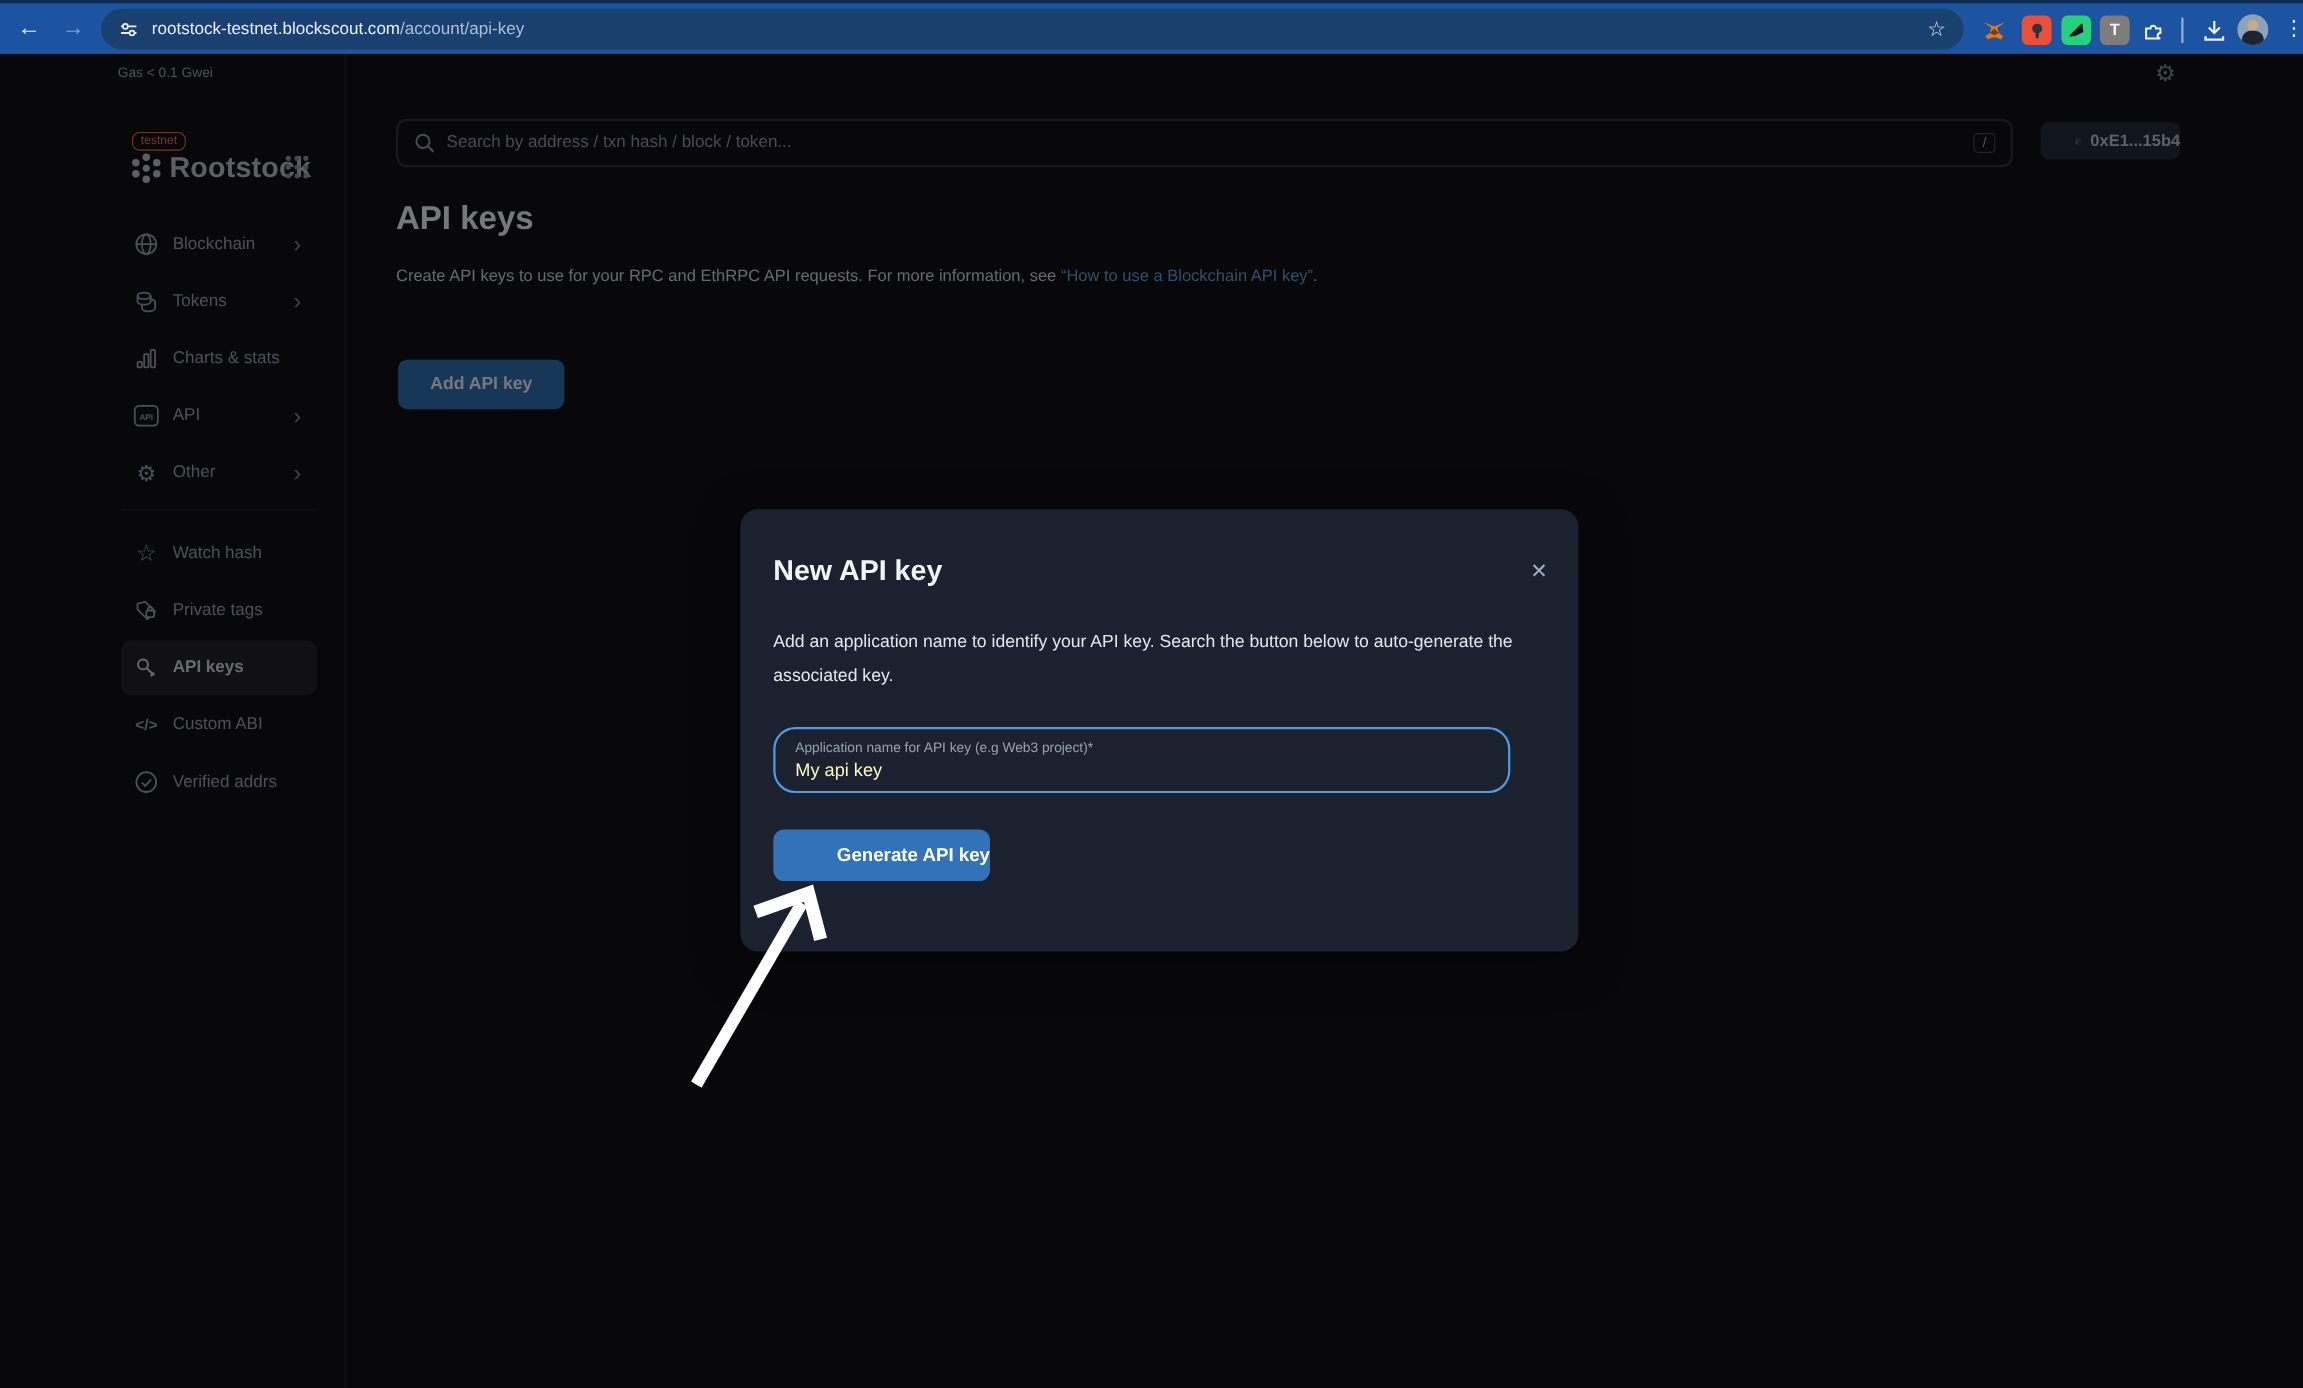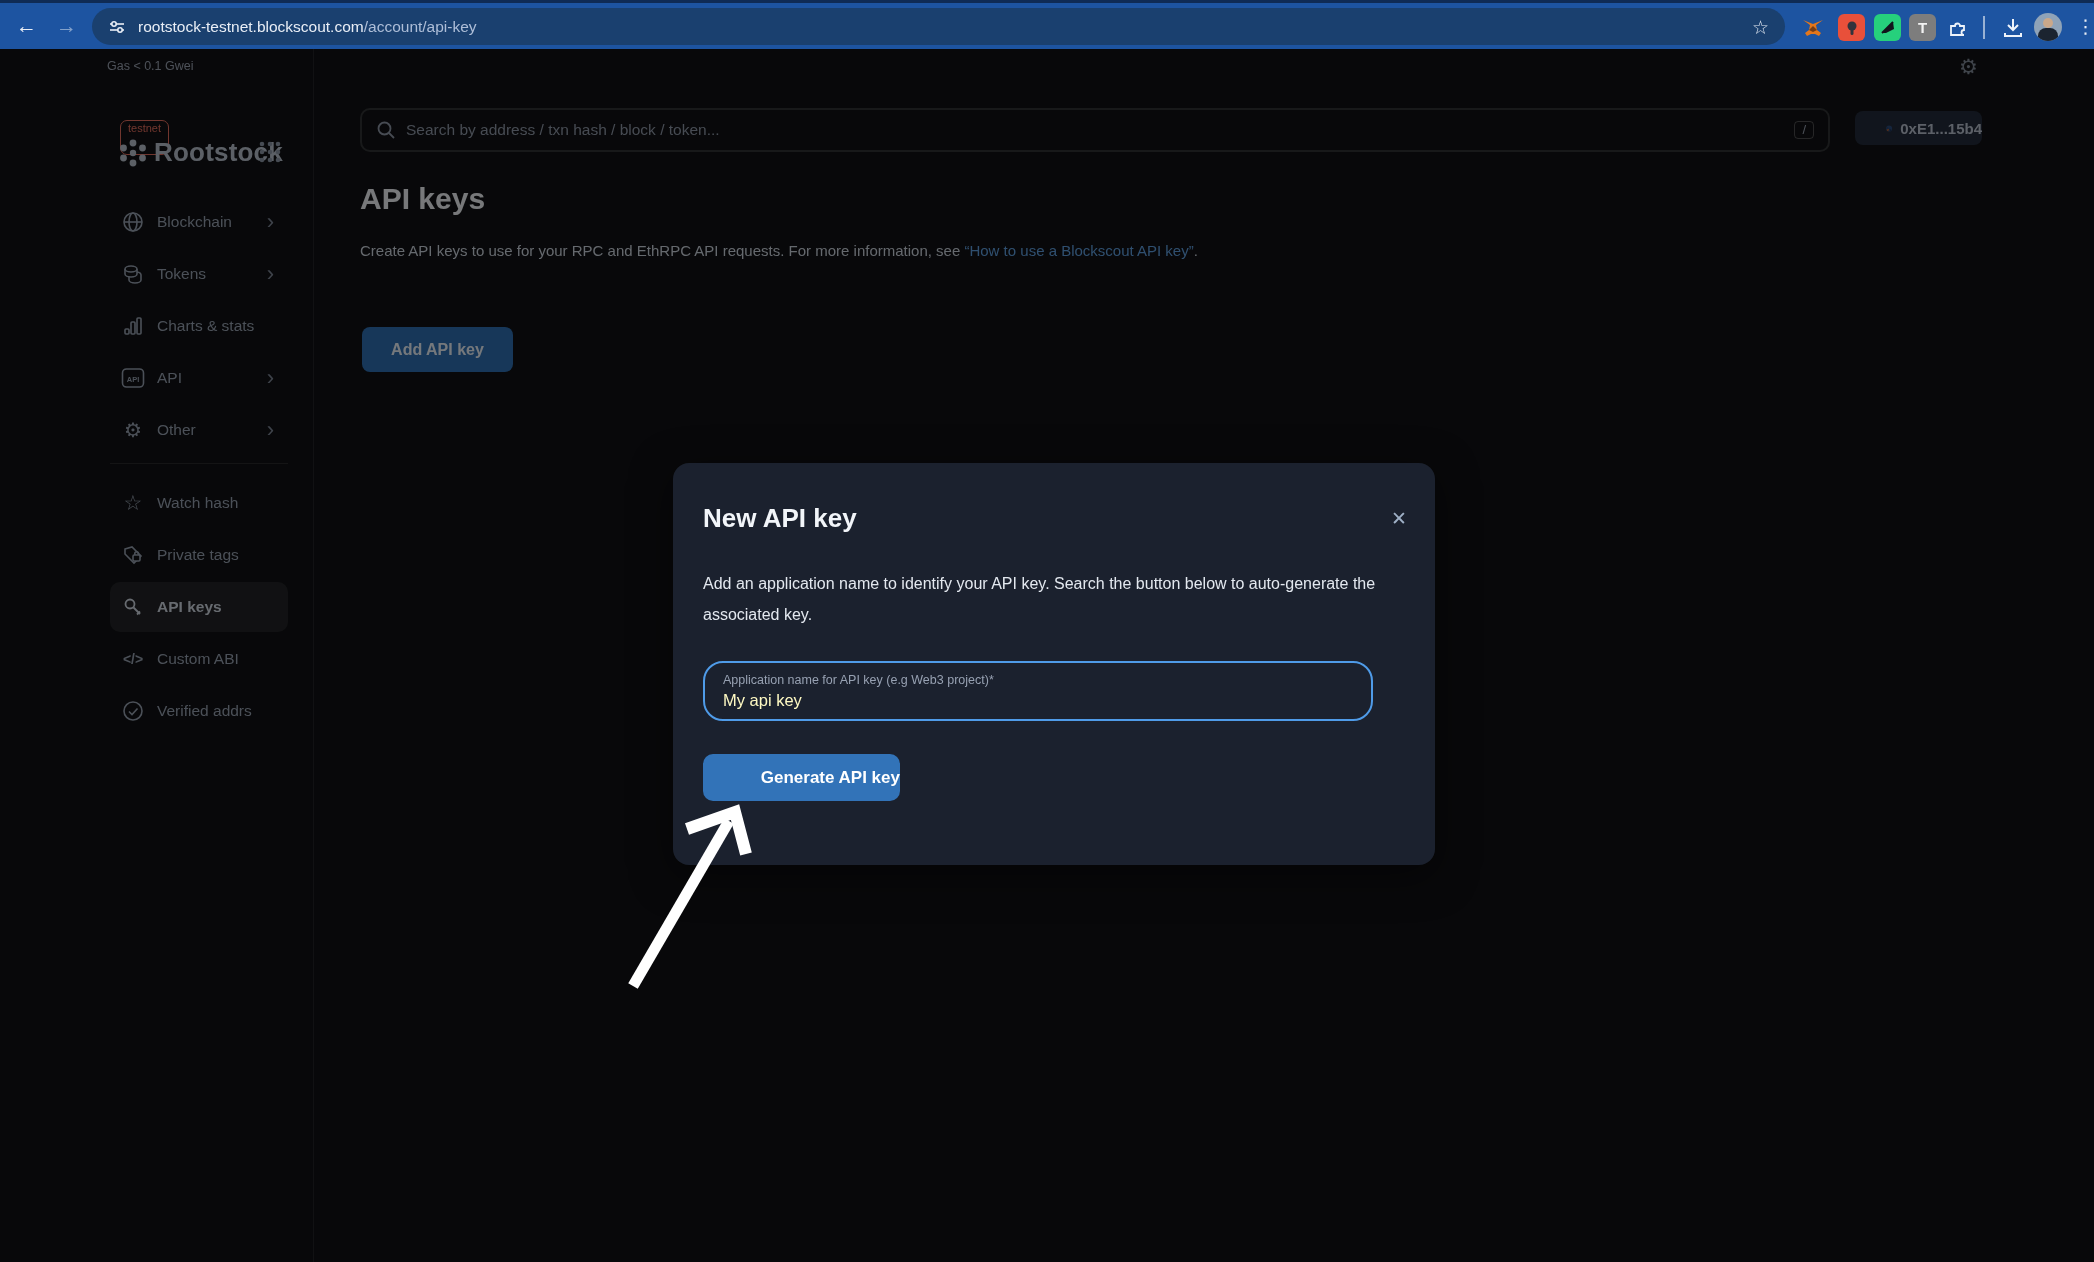--- a/index.html
+++ b/index.html
@@ -31,21 +31,21 @@
                        border-radius:8px 8px 0 0; background:#1b2430; }
 
   
   .app { position:absolute; left:0; top:49px; width:2094px; height:1213px; background:#101114; z-index:1; }
   .gas { position:absolute; left:107px; top:10px; font-size:12.5px; color:#9aa2b1; }
   .top-gear { position:absolute; left:1959px; top:6px; font-size:21px; color:#7f8896; cursor:pointer; }
 
   .sidebar-divider { position:absolute; left:313px; top:0; width:1px; height:1213px; background:rgba(255,255,255,0.08); }
 
   .net-badge { position:absolute; left:120px; top:71px; font-size:11px; color:#e36d5d;
-               border:1px solid #e36d5d; border-radius:7px; padding:1px 7px 20px; }
+               border:1px solid #e36d5d; border-radius:7px; padding:1px 7px 2px; }
   .logo-row { position:absolute; left:118px; top:88px; display:flex; align-items:center; }
   .logo-text { font-size:26px; font-weight:bold; color:#b9c1cd; letter-spacing:0.2px; margin-left:6px; }
   .grid-ico { position:absolute; left:258px; top:91px; cursor:pointer; }
 
   .nav-item { position:absolute; left:110px; width:178px; height:50px; border-radius:10px;
               display:flex; align-items:center; cursor:pointer; color:#97a1b0; }
   .nav-item .ni-ico { width:26px; margin-left:10px; display:flex; justify-content:center; }
   .nav-item .ni-label { font-size:15.5px; margin-left:11px; flex:1; }
   .nav-item .chev { font-size:22px; margin-right:14px; color:#7c8594; line-height:1; }
   .nav-item.active { background:rgba(255,255,255,0.08); color:#cfd6e0; }
@@ -292,21 +292,21 @@
     <svg class="icon" style="margin-left:9px" width="25" height="25" viewBox="0 0 25 25">
       <circle cx="12.5" cy="12.5" r="12" fill="#2b4a7a"></circle>
       <path d="M12.5 12.5 L2 17 A12 12 0 0 0 9 24 z" fill="#b05c2a"></path>
       <path d="M12.5 12.5 L4 5 A12 12 0 0 0 1.6 14.5 z" fill="#27406b"></path>
       <path d="M12.5 12.5 L23 18 A12 12 0 0 1 16 23.6 z" fill="#1d3256"></path>
     </svg>
     <span class="txt">0xE1...15b4</span>
   </div>
 
   <h1 class="page-title">API keys</h1>
-  <p class="page-desc"><span>Create API keys to use for your RPC and EthRPC API requests. For more information, see </span><a>“How to use a Blockscout API key”</a><span>.</span></p>
+  <p class="page-desc"><span>Create API keys to use for your RPC and EthRPC API requests. For more information, see </span><a>“How to use a Blockchain API key”</a><span>.</span></p>
   <button class="add-btn">Add API key</button>
 </div>
 
 <div class="overlay"></div>
 
 <div class="modal">
   <div class="modal-title">New API key</div>
   <span class="modal-close">✕</span>
   <p class="modal-body">Add an application name to identify your API key. Search the button below to auto-generate the associated key.</p>
   <div class="field">

